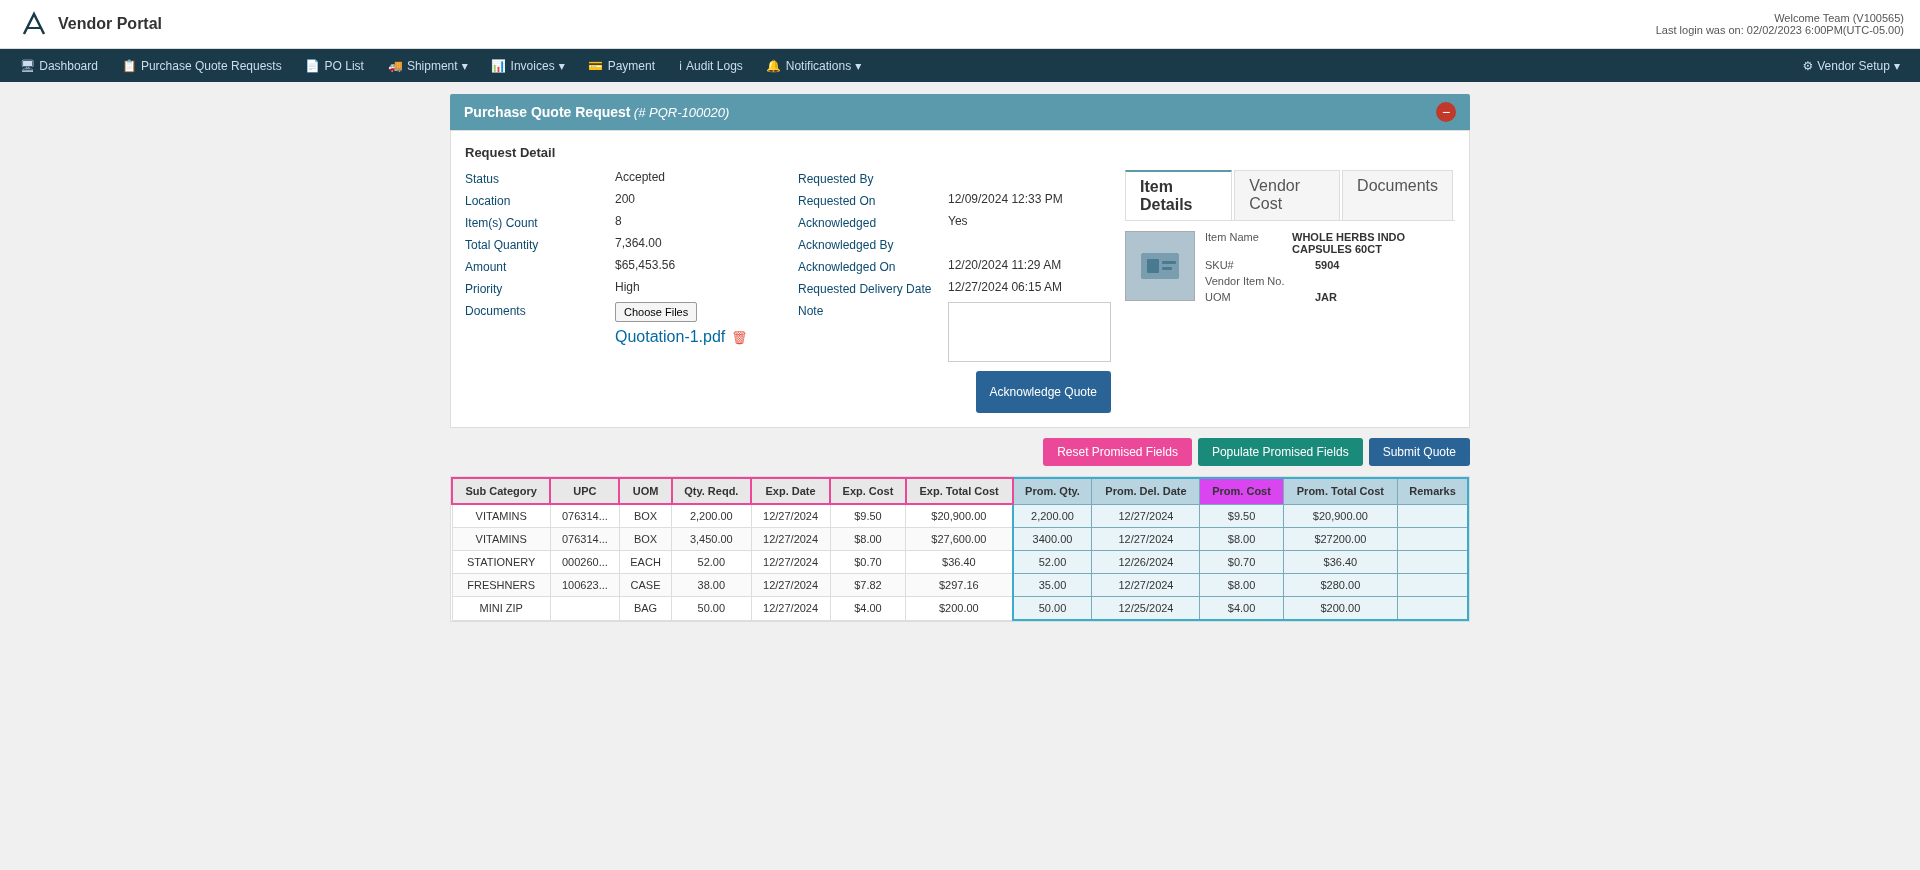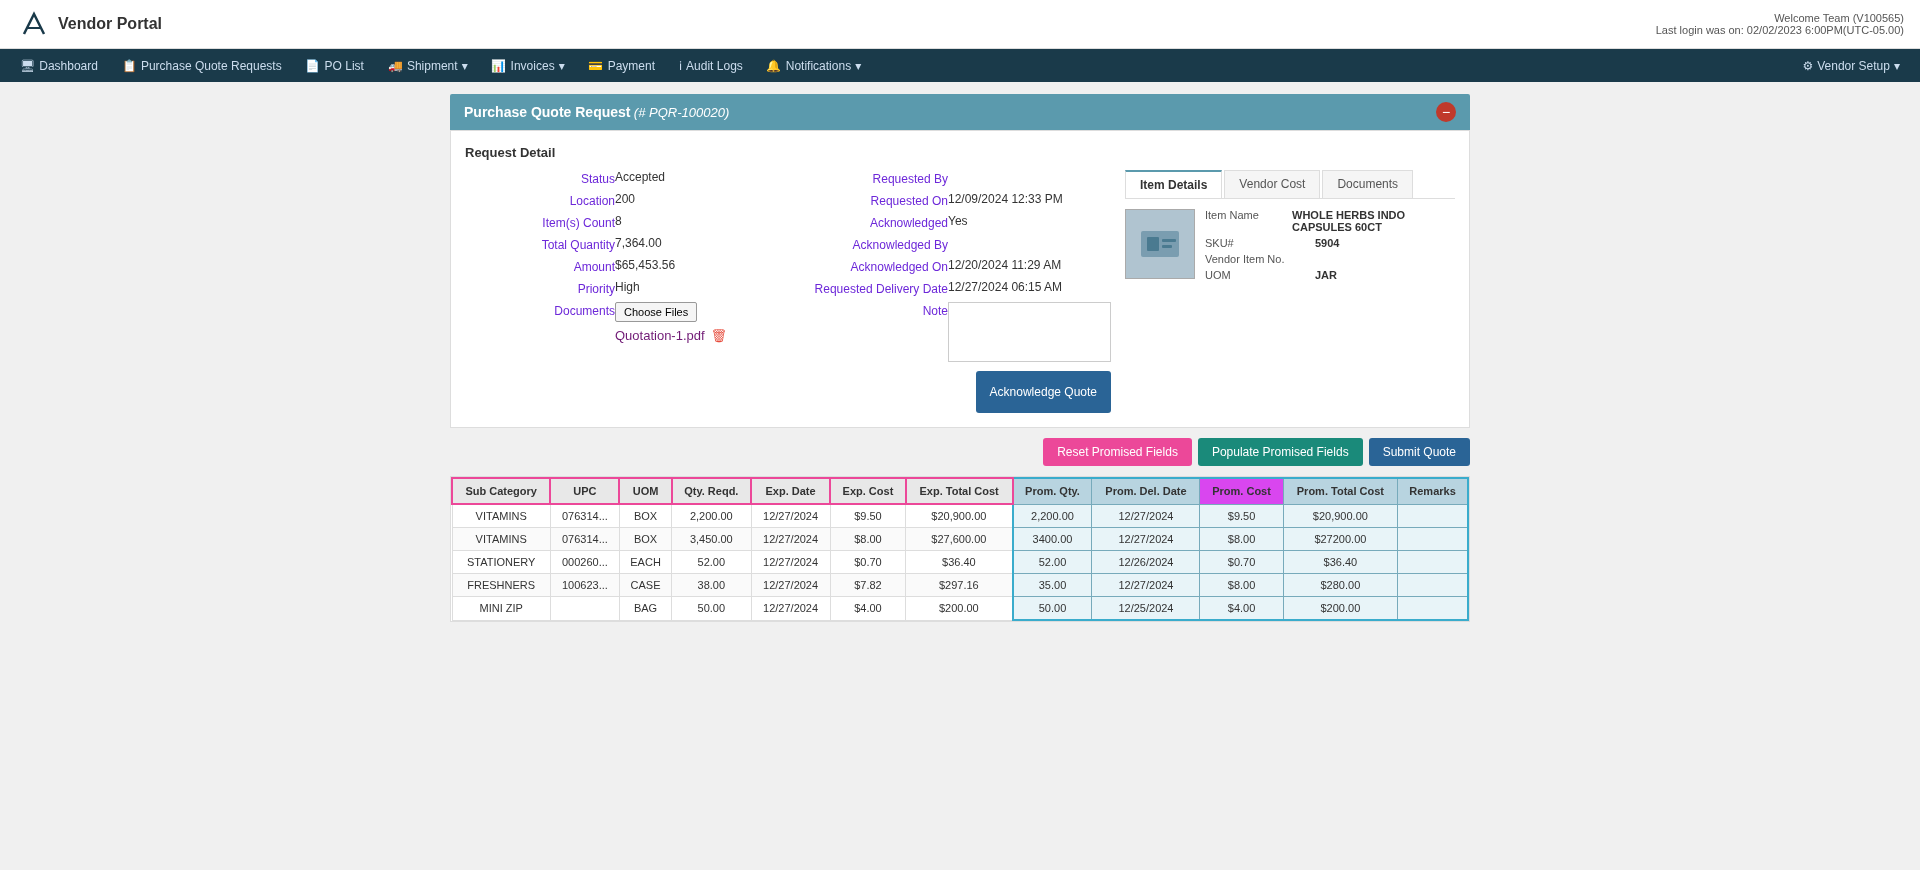--- a/index.html
+++ b/index.html
@@ -90,24 +90,23 @@
 
     
     .form-row {
       display: flex;
       margin-bottom: 6px;
       align-items: flex-start;
     }
     .form-label {
       width: 150px;
       min-width: 150px;
-      color: #6d28d9;
+      color: #0c4a6e;
       font-size: 12px;
       padding-top: 2px;
-      text-align: right;
     }
     .form-value {
       color: #333;
       font-size: 12px;
     }
 
     
     .form-two-col {
       display: grid;
       grid-template-columns: 1fr 1fr;
@@ -117,21 +116,21 @@
     
     .doc-row { display: flex; align-items: center; gap: 6px; flex-wrap: wrap; }
     .choose-files-btn {
       border: 1px solid #999;
       background: #f5f5f5;
       padding: 3px 8px;
       cursor: pointer;
       font-size: 11px;
       border-radius: 2px;
     }
-    .doc-link { color: #701a75; text-decoration: none; font-size: 13px; }
+    .doc-link { color: #0369a1; text-decoration: none; font-size: 16px; }
     .delete-icon { color: #e74c3c; cursor: pointer; font-size: 13px; }
 
     
     .note-textarea {
       width: 100%;
       height: 60px;
       border: 1px solid #ccc;
       padding: 4px;
       font-size: 12px;
       resize: none;
@@ -139,21 +138,21 @@
 
     
     .item-tabs {
       display: flex;
       border-bottom: 1px solid #ddd;
       margin-bottom: 10px;
     }
     .item-tab {
       padding: 6px 14px;
       cursor: pointer;
-      font-size: 12px;
+      font-size: 16px;
       border: 1px solid #ddd;
       border-bottom: none;
       background: #f5f5f5;
       color: #555;
       margin-right: 2px;
     }
     .item-tab.active {
       background: #fff;
       color: #333;
       font-weight: bold;

